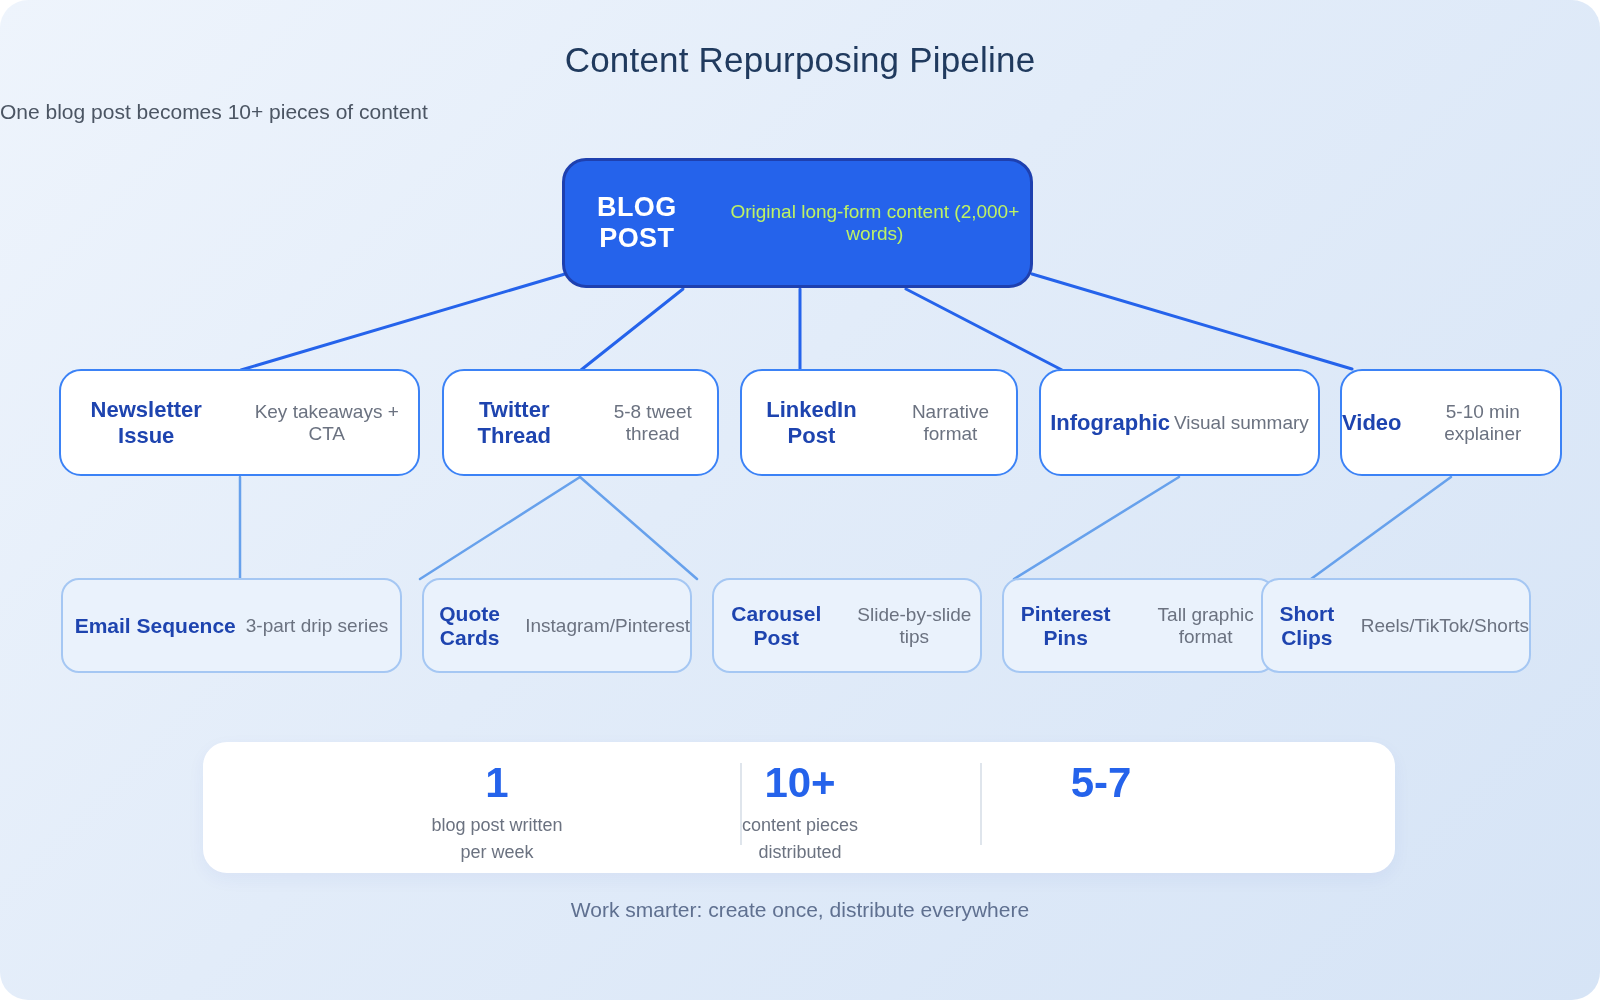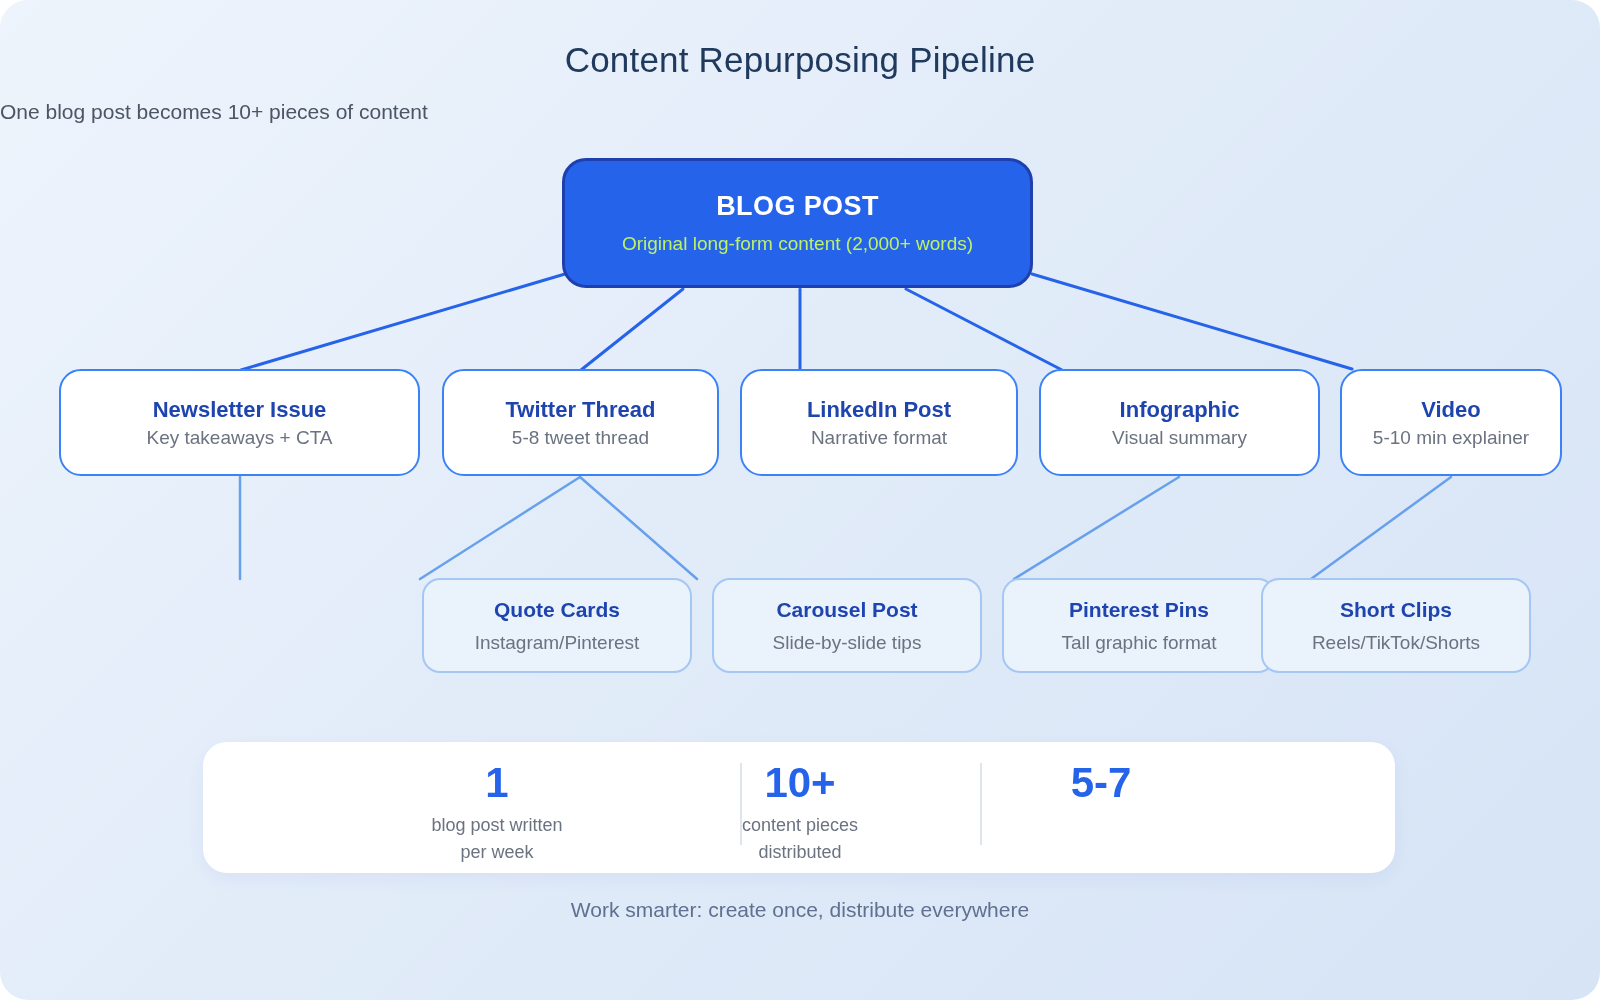--- a/index.html
+++ b/index.html
@@ -34,21 +34,21 @@
     margin-top: 8px;
   }
   svg.connectors {
     position: absolute;
     top: 0; left: 0;
   }
   .node {
     position: absolute;
     box-sizing: border-box;
     display: flex;
-    flex-direction: column;
+    flex-direction: row;
     align-items: center;
     justify-content: center;
     text-align: center;
   }
   .node.root {
     left: 562px; top: 158px;
     width: 471px; height: 130px;
     background: #2563eb;
     border: 3px solid #1e40af;
     border-radius: 24px;
@@ -171,20 +171,24 @@
   </div>
   <div class="node l2" style="left:1039px; width:281px;">
     <div class="node-title">Infographic</div>
     <div class="node-sub">Visual summary</div>
   </div>
   <div class="node l2" style="left:1340px; width:222px;">
     <div class="node-title">Video</div>
     <div class="node-sub">5-10 min explainer</div>
   </div>
 
+  <div class="node l3" style="left:61px; width:341px;">
+    <div class="node-title">Email Sequence</div>
+    <div class="node-sub">3-part drip series</div>
+  </div>
   <div class="node l3" style="left:422px; width:270px;">
     <div class="node-title">Quote Cards</div>
     <div class="node-sub">Instagram/Pinterest</div>
   </div>
   <div class="node l3" style="left:712px; width:270px;">
     <div class="node-title">Carousel Post</div>
     <div class="node-sub">Slide-by-slide tips</div>
   </div>
   <div class="node l3" style="left:1002px; width:274px;text-align:center;">
     <div class="node-title">Pinterest Pins</div>

